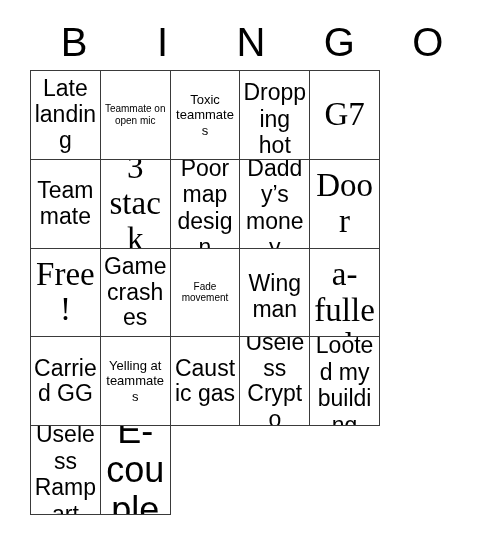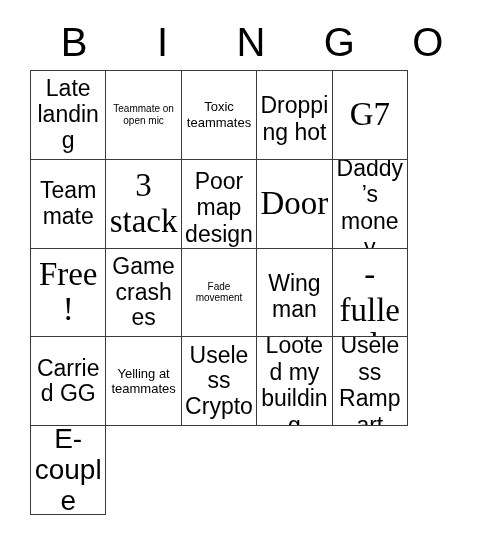--- a/index.html
+++ b/index.html
@@ -39,21 +39,21 @@
     line-height: 1;
     font-weight: 400;
     letter-spacing: 0px;
     color: #000000;
   }
   
   .bingo-grid {
     position: absolute;
     left: 30px;
     top: 70px;
-    width: 378px;
+    width: 350px;
     height: 445px;
     box-sizing: border-box;
     border-top: 1px solid #3a3a3a;
     border-left: 1px solid #3a3a3a;
     display: grid;
     grid-template-columns: repeat(5, 1fr);
     grid-template-rows: repeat(5, 1fr);
     background: #ffffff;
   }
   .cell {
@@ -71,21 +71,21 @@
   .cell .cell-text {
     display: block;
     width: 100%;
     line-height: 1.13;
     color: #000000;
     word-wrap: break-word;
     hyphens: manual;
   }
   
   .sz-xxl .cell-text { font-size: 33px; line-height: 1.08; font-family: Liberation Serif, serif; }
-  .sz-xl  .cell-text { font-size: 28px; line-height: 1.10; }
+  .sz-xl  .cell-text { font-size: 36px; line-height: 1.10; }
   .sz-lg  .cell-text { font-size: 23px; line-height: 1.12; }
   .sz-md  .cell-text { font-size: 23px; line-height: 1.15; margin-top: 8px; }
   .sz-sm  .cell-text { font-size: 10px; line-height: 1.18; }
   .sz-xs  .cell-text { font-size: 13px; line-height: 1.20; }
 </style>
 </head>
 <body>
 
 <div class="card">
 
@@ -118,25 +118,25 @@
     <div class="cell sz-lg">
         <span class="cell-text">Teammate</span>
       </div>
     <div class="cell sz-xxl">
         <span class="cell-text">3 stack</span>
       </div>
     <div class="cell sz-md">
         <span class="cell-text">Poor map design</span>
       </div>
 
+    <div class="cell sz-md">
+        <span class="cell-text">Daddy’s money</span>
+      </div>
     <div class="cell sz-xxl">
         <span class="cell-text">Door</span>
-      </div>
-    <div class="cell sz-md">
-        <span class="cell-text">Daddy’s money</span>
       </div>
     <div class="cell sz-xxl">
         <span class="cell-text">Free!</span>
       </div>
     <div class="cell sz-lg">
         <span class="cell-text">Game crashes</span>
       </div>
     <div class="cell sz-sm">
         <span class="cell-text">Fade movement</span>
       </div>
@@ -148,20 +148,23 @@
         <span class="cell-text">Insta-fulled</span>
       </div>
     <div class="cell sz-lg">
         <span class="cell-text">Carried GG</span>
       </div>
     <div class="cell sz-xs">
         <span class="cell-text">Yelling at teammates</span>
       </div>
 
     <div class="cell sz-lg">
+        <span class="cell-text">Caustic gas</span>
+      </div>
+    <div class="cell sz-lg">
         <span class="cell-text">Useless Crypto</span>
       </div>
     <div class="cell sz-md">
         <span class="cell-text">Looted my building</span>
       </div>
     <div class="cell sz-md">
         <span class="cell-text">Useless Rampart</span>
       </div>
     <div class="cell sz-xl">
         <span class="cell-text">E-couple</span>

